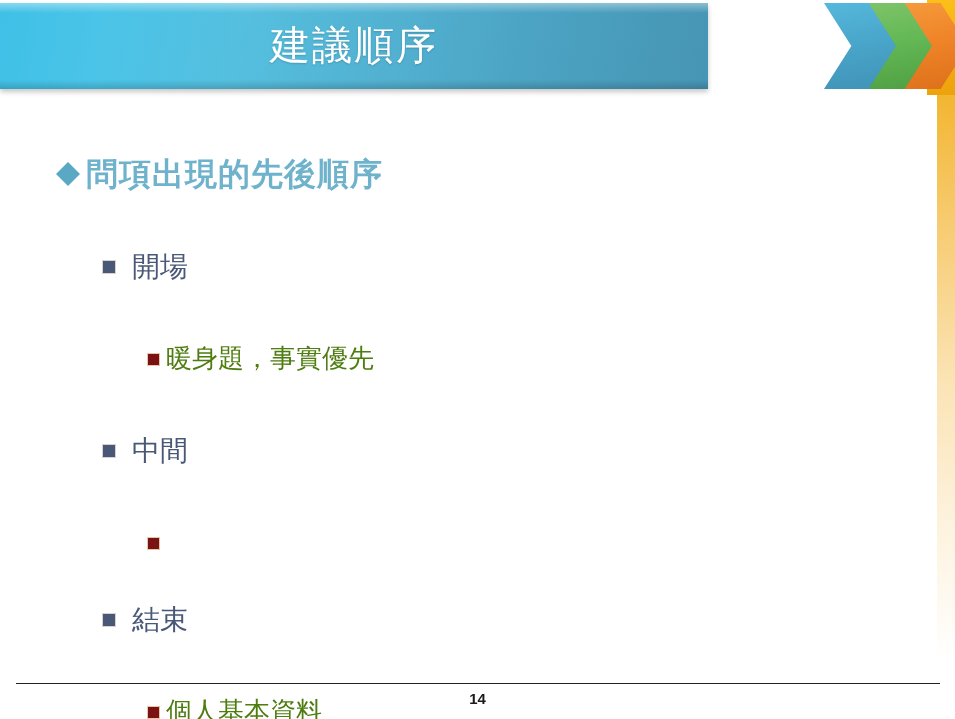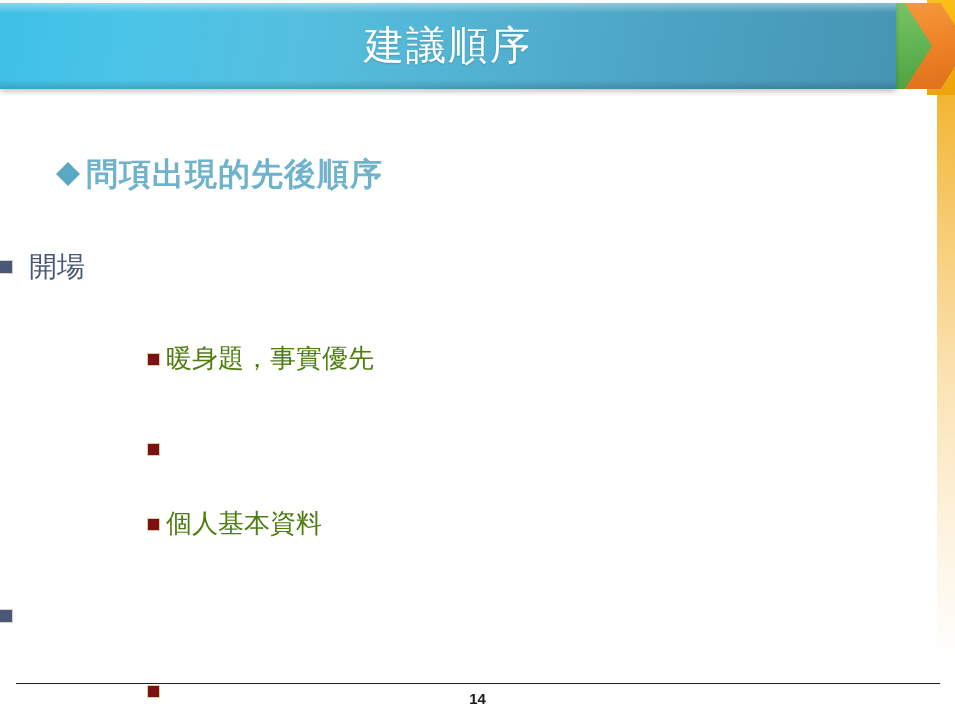--- a/index.html
+++ b/index.html
@@ -38,21 +38,21 @@
         #fdf2dd 520px,
         #ffffff 660px);
     z-index: 1;
   }
 
   
   .header {
     position: absolute;
     left: 0;
     top: 3px;
-    width: 896px;
+    width: 708px;
     height: 86px;
     z-index: 4;
     background: linear-gradient(100deg,
         #3fc0e6 0%,
         #4ac4e8 14%,
         #55bfdf 34%,
         #52b0d0 56%,
         #4ba2c2 76%,
         #4795b4 100%);
     box-shadow: 0 3px 5px rgba(0,0,0,0.22);
@@ -157,20 +157,21 @@
     color: #6fb2cc;
     font-size: 32px;
     line-height: 44px;
     font-weight: 700;
     font-family: "DejaVu Serif", "Liberation Serif", serif;
     letter-spacing: 1px;
   }
 
   
   .lvl2 {
+    padding-left: 103px;
     margin-bottom: 2px;
   }
   .sq2-icon {
     flex: 0 0 auto;
     width: 12px;
     height: 12px;
     margin-top: 17px;
     margin-right: 17px;
     background: #4a5878;
     box-shadow: 0 0 0 1px #d8d2cd;
@@ -261,25 +262,33 @@
     <div class="bullet-row lvl2">
       <span class="sq2-icon"></span>
       <span class="lvl2-text">開場</span>
     </div>
 
     <div class="bullet-row lvl3">
       <span class="sq3-icon"></span>
       <span class="lvl3-text">暖身題，事實優先</span>
     </div>
 
+    <div class="bullet-row lvl2">
+      <span class="sq2-icon"></span>
+      <span class="lvl2-text">中間</span>
+    </div>
 
     <div class="bullet-row lvl3">
       <span class="sq3-icon"></span>
     </div>
 
+    <div class="bullet-row lvl2">
+      <span class="sq2-icon"></span>
+      <span class="lvl2-text">結束</span>
+    </div>
 
     <div class="bullet-row lvl3">
       <span class="sq3-icon"></span>
       <span class="lvl3-text">個人基本資料</span>
     </div>
 
     <div class="bullet-row lvl2">
       <span class="sq2-icon"></span>
     </div>
 

